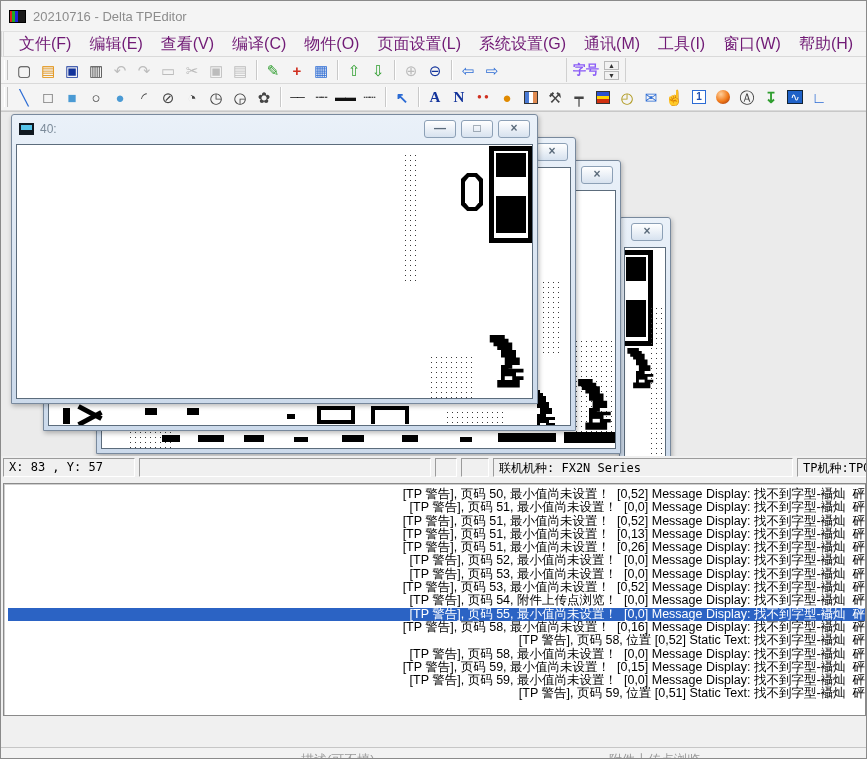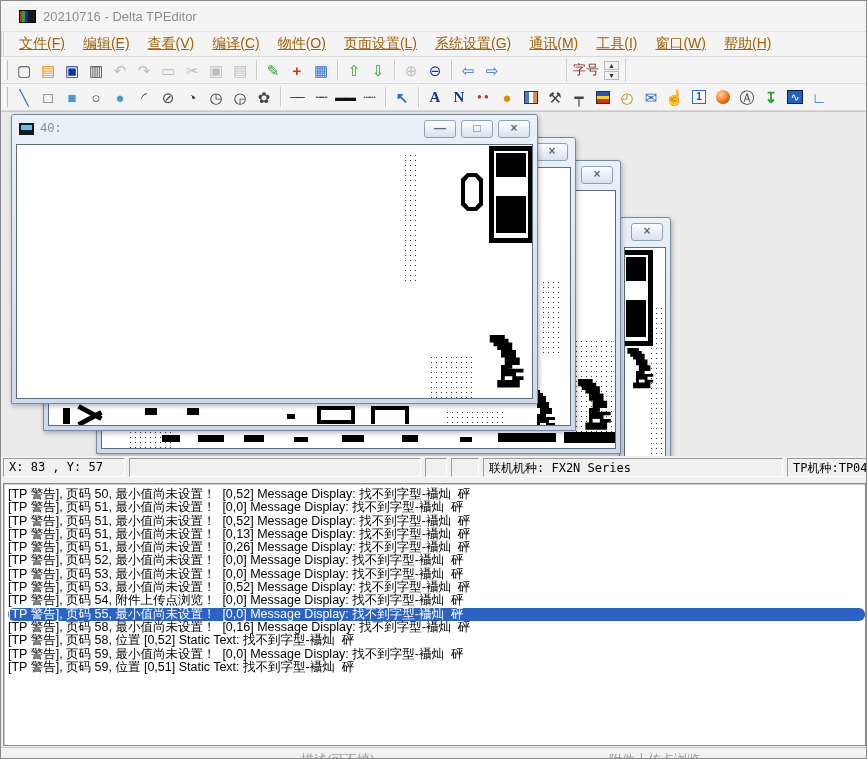--- a/index.html
+++ b/index.html
@@ -2,28 +2,28 @@
 <html><head>
 <meta charset="utf-8">
 <style>
   * { margin:0; padding:0; box-sizing:border-box; }
   html,body { width:867px; height:759px; }
   body { font-family:"Liberation Sans", sans-serif; background:#f0f0f0; position:relative;
          border:1px solid #8a8a8a; overflow:hidden; }
 
   
   .titlebar { position:absolute; left:0; top:0; width:867px; height:30px; background:#f4f4f4;
-              display:flex; align-items:center; padding-left:18px; gap:7px; }
+              display:flex; align-items:center; padding-left:8px; gap:7px; }
   .appicon { width:17px; height:13px; background:#1a1a1a; border:1px solid #000;
              box-shadow:inset 2px 0 0 #d22, inset 5px 0 0 #2a2, inset 8px 0 0 #22d; }
   .apptitle { color:#8c8c8c; font-size:13px; }
   .menubar { position:absolute; left:0; top:30px; width:867px; height:26px; background:#f4f4f4;
              border-top:1px solid #e0e0e0; border-bottom:1px solid #d9d9d9;
              display:flex; align-items:center; padding-left:6px; border-left:3px double #d8d8d8;}
-  .mitem { font-size:14px; color:#a16207; padding:3px 9px; cursor:default;text-decoration:underline; }
+  .mitem { font-size:16px; color:#701a75; padding:3px 9px; cursor:default; }
 
   .toolbar { position:absolute; left:0; width:867px; background:#f4f4f4; display:flex;
              align-items:center; border-bottom:1px solid #d9d9d9; }
   .tb1 { top:56px; height:27px; }
   .tb2 { top:83px; height:27px; }
   .hndl { width:4px; height:20px; border-left:1px solid #fff; border-right:1px solid #bdbdbd; margin:0 4px 0 3px; }
   .sep  { width:1px; height:20px; background:#c9c9c9; margin:0 4px; box-shadow:1px 0 0 #fff; }
   .tbtn { width:24px; height:22px; display:flex; align-items:center; justify-content:center;
           border:1px solid transparent; border-radius:2px; font-size:15px; line-height:1; cursor:default;}
   .ic { display:inline-block; }
@@ -36,34 +36,34 @@
             background:linear-gradient(#2a50d0 0 34%, #ffd400 34% 67%, #d03010 67% 100%); }
   .spherei{ width:14px; height:14px; border-radius:50%;
             background:radial-gradient(circle at 35% 30%, #ffcf9a, #f07818 55%, #90280a); }
   .scopei { width:16px; height:14px; background:#1f62c8; border:1px solid #123; color:#fff;
             font-size:11px; text-align:center; line-height:12px; }
   .cali   { width:14px; height:14px; border:1px solid #2b6bd4; background:#fff; color:#1f4fb0;
             font-size:10px; font-weight:bold; text-align:center; line-height:12px; }
   .dotsi  { color:#d03020; font-size:8px; letter-spacing:0; }
   .fontbox{ display:flex; align-items:center; border-left:1px solid #d0d0d0; border-right:1px solid #d0d0d0;
             height:24px; padding:0 6px; margin-left:62px; gap:5px;}
-  .fontlabel { font-size:13px; color:#7f1d1d; }
+  .fontlabel { font-size:13px; color:#8b5cf6;font-weight:bold; }
   .spin { display:flex; flex-direction:column; gap:1px; }
   .spin span { font-size:7px; line-height:7px; color:#333; border:1px solid #b9b9b9;
                background:#f2f2f2; width:15px; text-align:center; cursor:default;}
 
   
   .mdi { position:absolute; left:0; top:110px; width:867px; height:345px; background:#ebebeb;
          overflow:hidden; border-top:1px solid #c8c8c8; }
   .cw { position:absolute; background:linear-gradient(#eaf1f9,#ccdaeb); border:1px solid #78899d;
         border-radius:3px 3px 0 0; box-shadow:1px 2px 5px rgba(0,0,0,.28); }
   .cwt { height:28px; display:flex; align-items:center; gap:6px; padding:0 7px; }
   .cwicon { width:15px; height:12px; background:#56c4ea; border:2px solid #101820;
             box-shadow:inset 0 -3px 0 #101820; }
-  .cwtitle { font-size:12px; color:#7c8b9a;font-family:Liberation Mono, monospace; }
+  .cwtitle { font-size:12px; color:#7c8b9a; }
   .wbtns { margin-left:auto; display:flex; gap:5px; }
   .wbtn { width:32px; height:18px; border:1px solid #8ca0b6; border-radius:3px; text-align:center;
           background:linear-gradient(#ffffff,#d7e2ef); color:#5b6b7b; font-size:12px; line-height:15px;
           font-weight:bold; cursor:default; }
   .canvas { position:absolute; left:4px; right:4px; top:29px; bottom:4px; background:#fff;
             border:1px solid #5c6c7c; overflow:hidden; }
 
   .dots  { position:absolute; background-image:radial-gradient(#3a3a3a .9px, transparent 1px);
            background-size:5px 5px; }
   .hdots { position:absolute; height:2px;
@@ -81,29 +81,29 @@
   .frag { position:absolute; background:#000; }
   .fbox { position:absolute; border:4px solid #000; background:#fff; }
   .pxc  { position:absolute; }
 
   
   .status { position:absolute; left:0; top:455px; width:867px; height:23px; background:#f0f0f0;
             display:flex; align-items:stretch; padding:2px 0 2px 2px; gap:4px;
             font-family:"DejaVu Sans Mono", monospace; font-size:12px; }
   .sp { border:1px solid; border-color:#9b9b9b #ffffff #ffffff #9b9b9b; background:#f0f0f0;
         padding:1px 5px; white-space:pre; overflow:hidden; color:#000; }
-  .sp1 { width:122px; } .sp2 { width:292px; } .sp3 { width:22px; } .sp4 { width:28px; }
+  .sp1 { width:132px; } .sp2 { width:292px; } .sp3 { width:22px; } .sp4 { width:28px; }
   .sp5 { width:300px; } .sp6 { flex:1; }
 
   
-  .msgs { position:absolute; left:2px; top:482px; width:863px; height:263px; background:#fff;
+  .msgs { position:absolute; left:2px; top:482px; width:863px; height:233px; background:#fff;
           border:1px solid #8a8a8a; box-shadow:inset 1px 1px 0 #cfcfcf; overflow:hidden;
-          padding:4px 0 0 4px; }
+          padding:4px 0 0 4px;text-align:right; }
   .mrow { font-size:12.5px; line-height:13.3px; white-space:pre; color:#000; cursor:default; }
-  .mrow.selected { background:#2b63c4; color:#fff;border-radius:6px; }
+  .mrow.selected { background:#2b63c4; color:#fff; }
 
   
   .bstrip { position:absolute; left:0; top:746px; width:867px; height:13px; background:#f2f2f2;
             border-top:1px solid #c6c6c6; overflow:hidden; color:#9b9b9b; font-size:13px; }
   .bstrip .bl { position:absolute; left:300px; top:3px; }
   .bstrip .br { position:absolute; left:608px; top:3px; }
 </style>
 </head>
 <body>
 
@@ -432,20 +432,22 @@
   <div class="mrow">[TP 警告], 页码 51, 最小值尚未设置！  [0,52] Message Display: 找不到字型-襵灿  砰</div>
   <div class="mrow">[TP 警告], 页码 51, 最小值尚未设置！  [0,13] Message Display: 找不到字型-襵灿  砰</div>
   <div class="mrow">[TP 警告], 页码 51, 最小值尚未设置！  [0,26] Message Display: 找不到字型-襵灿  砰</div>
   <div class="mrow">[TP 警告], 页码 52, 最小值尚未设置！  [0,0] Message Display: 找不到字型-襵灿  砰</div>
   <div class="mrow">[TP 警告], 页码 53, 最小值尚未设置！  [0,0] Message Display: 找不到字型-襵灿  砰</div>
   <div class="mrow">[TP 警告], 页码 53, 最小值尚未设置！  [0,52] Message Display: 找不到字型-襵灿  砰</div>
   <div class="mrow">[TP 警告], 页码 54, 附件上传点浏览！  [0,0] Message Display: 找不到字型-襵灿  砰</div>
   <div class="mrow selected">[TP 警告], 页码 55, 最小值尚未设置！  [0,0] Message Display: 找不到字型-襵灿  砰</div>
   <div class="mrow">[TP 警告], 页码 58, 最小值尚未设置！  [0,16] Message Display: 找不到字型-襵灿  砰</div>
   <div class="mrow">[TP 警告], 页码 58, 位置 [0,52] Static Text: 找不到字型-襵灿  砰</div>
+  <div class="mrow">[TP 警告], 页码 58, 最小值尚未设置！  [0,0] Message Display: 找不到字型-襵灿  砰</div>
+  <div class="mrow">[TP 警告], 页码 59, 最小值尚未设置！  [0,15] Message Display: 找不到字型-襵灿  砰</div>
   <div class="mrow">[TP 警告], 页码 59, 最小值尚未设置！  [0,0] Message Display: 找不到字型-襵灿  砰</div>
   <div class="mrow">[TP 警告], 页码 59, 位置 [0,51] Static Text: 找不到字型-襵灿  砰</div>
 </div>
 
 <div class="bstrip">
   <span class="bl">描述(可不填)</span>
   <span class="br">附件上传点浏览</span>
 </div>
 
 </body></html>

